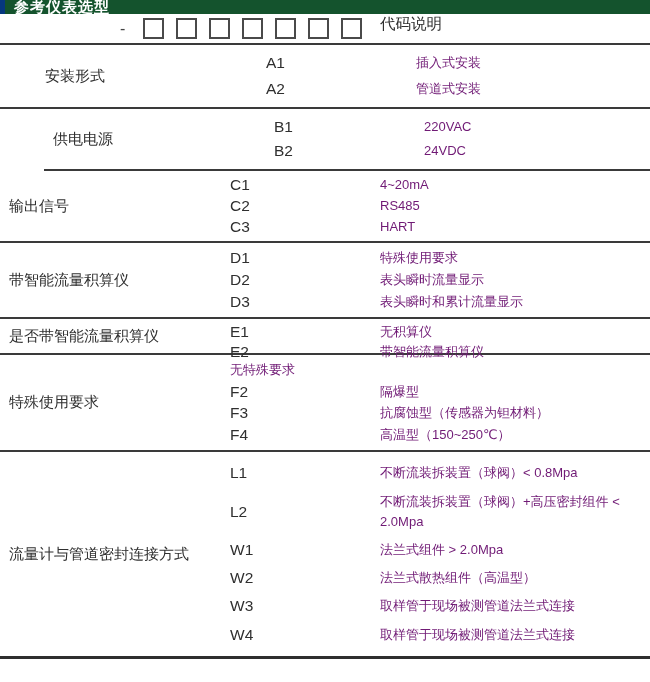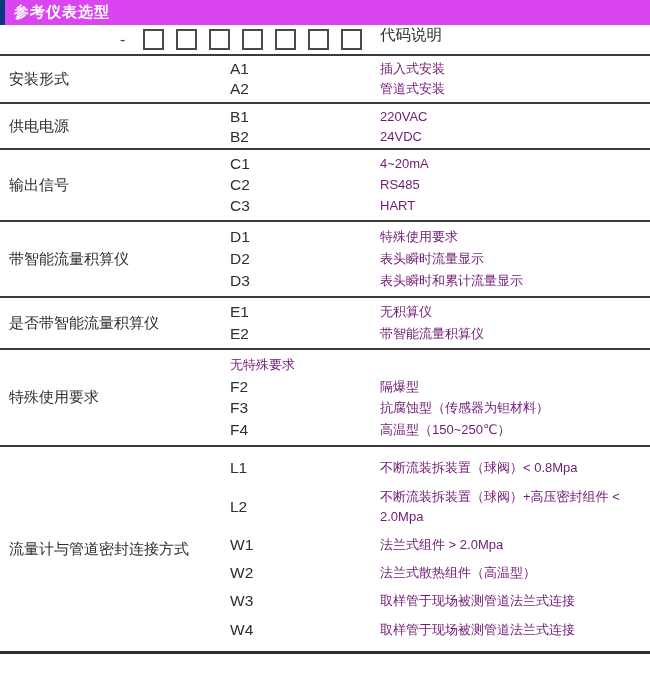--- a/index.html
+++ b/index.html
@@ -7,22 +7,22 @@
   body {
     width: 650px; height: 682px;
     font-family: "Liberation Sans", "DejaVu Sans", sans-serif;
     color: #333333;
     overflow: hidden;
   }
   .page { width: 650px; height: 682px; background: #ffffff; }
 
   
   .header-bar {
-    height: 25px;
-    background: #d946ef;
+    height: 14px;
+    background: #14532d;
     border-left: 5px solid #06387f;
     display: flex; align-items: center;
   }
   .header-bar .title {
     color: #ffffff; font-weight: bold; font-size: 15px;
     padding-left: 9px; letter-spacing: 1px;
   }
 
   
   .code-row {
@@ -76,25 +76,25 @@
     line-height: 20px;
   }
   .odesc {
     flex: 1;
     font-size: 13px; color: #701a75;
     line-height: 20px;
     padding-right: 6px;
   }
 
   
-  .group[data-gi="0"] { height: 48px; }
-  .group[data-gi="1"] { height: 46px; }
+  .group[data-gi="0"] { height: 64px; padding-left: 36px; }
+  .group[data-gi="1"] { height: 62px; margin-left: 44px; }
   .group[data-gi="2"] { height: 72px; }
   .group[data-gi="3"] { height: 76px; }
-  .group[data-gi="4"] { height: 52px; }
+  .group[data-gi="4"] { height: 36px; }
   .group[data-gi="5"] { height: 97px; }
   .group[data-gi="6"] { height: 207px; }
 </style>
 </head>
 <body>
 
 <div class="page">
 
   <div class="header-bar">
     <span class="title">参考仪表选型</span>

